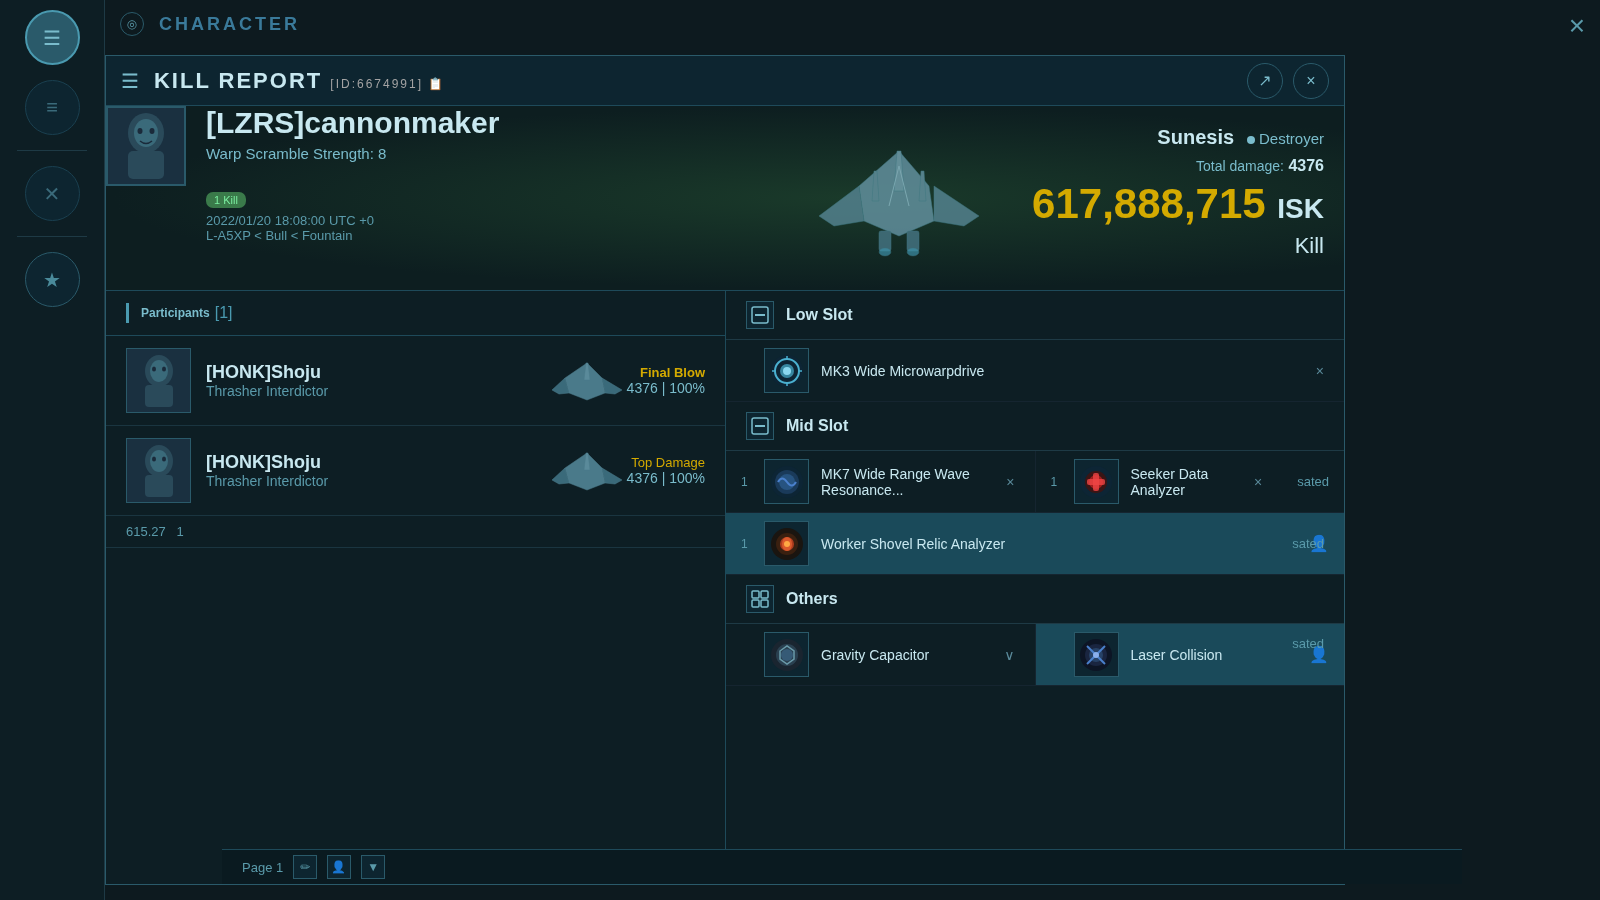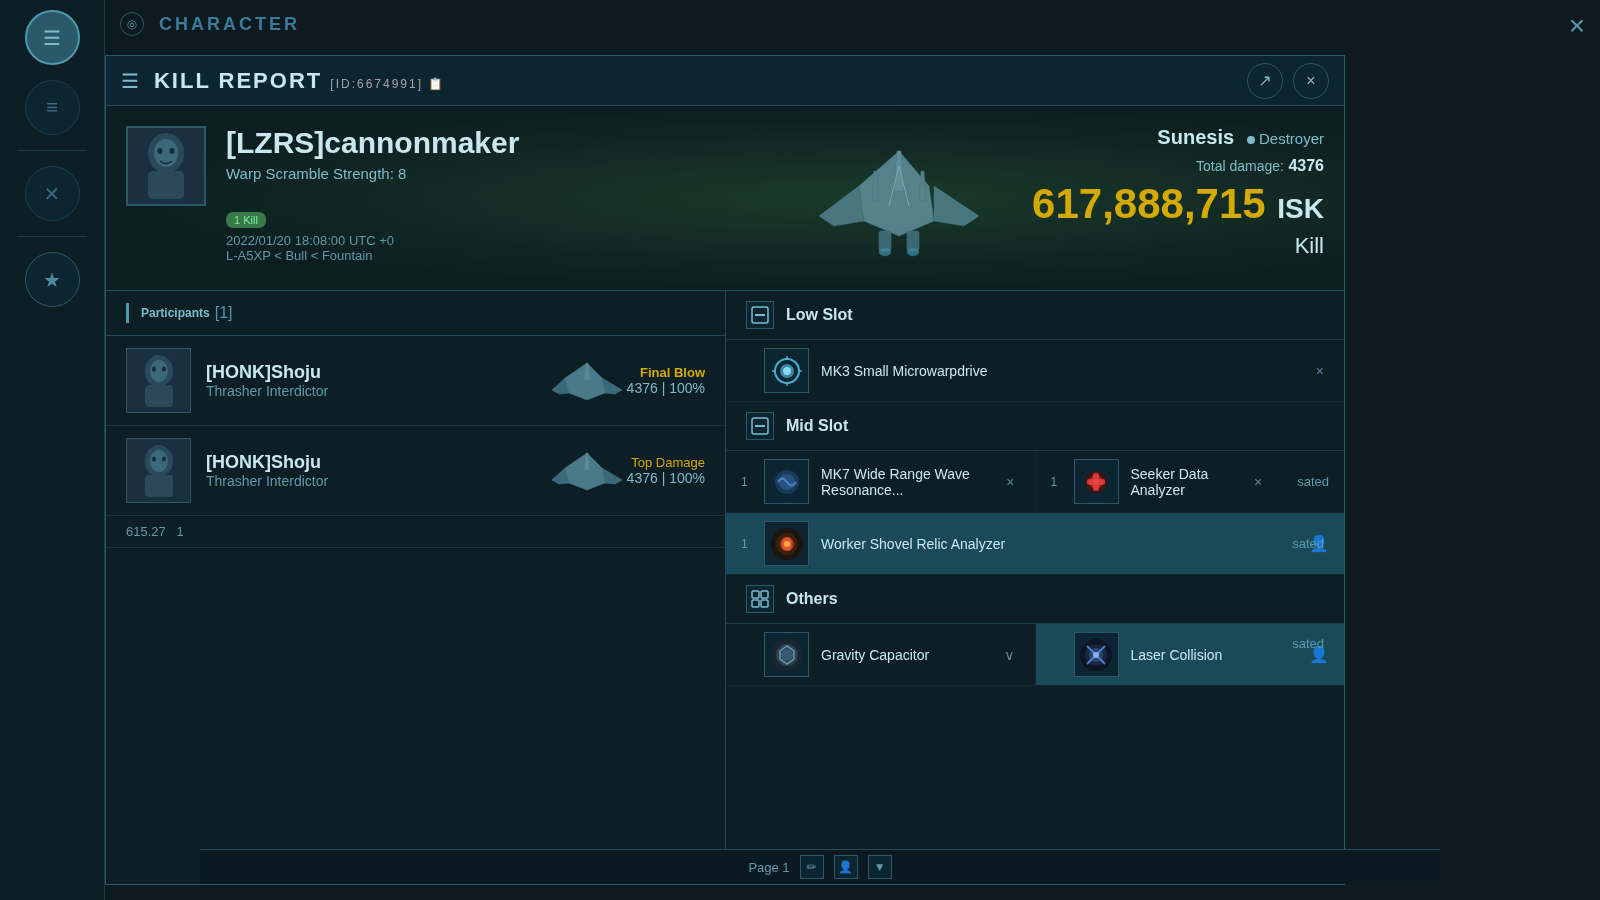--- a/index.html
+++ b/index.html
@@ -118,21 +118,20 @@
       cursor: pointer;
     }
 
     
     .kill-banner {
       position: relative;
       background: linear-gradient(135deg, #0d1e24 0%, #1a3a2a 50%, #0d2025 100%);
       height: 185px;
       display: flex;
       align-items: flex-start;
-      padding: 20px;
       border-bottom: 1px solid #1e4a5a;
       overflow: hidden;
     }
     .kill-banner-bg {
       position: absolute;
       top: 0; left: 0; right: 0; bottom: 0;
       background: radial-gradient(ellipse at 60% 50%, #1a3a2a 0%, #0d1e20 70%);
     }
     .victim-avatar {
       width: 80px; height: 80px;
@@ -413,28 +412,28 @@
       border-right: none;
     }
     .item-half.highlighted {
       background: #1a4a5a;
     }
 
     
     .bottom-bar {
       position: absolute;
       bottom: 0;
-      left: 94px;
+      left: 116px;
       width: 1240px;
       height: 35px;
       background: #0a1a20;
       border-top: 1px solid #1e4a5a;
       display: flex;
       align-items: center;
-      justify-content: center;
+      justify-content: flex-start;
       padding: 0 20px;
       gap: 10px;
     }
     .bottom-bar-text {
       font-size: 13px;
       color: #5a9aaa;
     }
     .bottom-bar-btn {
       width: 24px; height: 24px;
       border: 1px solid #2a5a6a;
@@ -717,21 +716,21 @@
             <circle cx="19" cy="19" r="16" fill="#0d2535"></circle>
             <circle cx="19" cy="19" r="12" fill="none" stroke="#4ab0d0" stroke-width="2"></circle>
             <circle cx="19" cy="19" r="7" fill="#4ab0d0" opacity="0.7"></circle>
             <circle cx="19" cy="19" r="4" fill="#8ad8f0"></circle>
             <line x1="19" y1="7" x2="19" y2="4" stroke="#4ab0d0" stroke-width="1.5"></line>
             <line x1="19" y1="31" x2="19" y2="34" stroke="#4ab0d0" stroke-width="1.5"></line>
             <line x1="7" y1="19" x2="4" y2="19" stroke="#4ab0d0" stroke-width="1.5"></line>
             <line x1="31" y1="19" x2="34" y2="19" stroke="#4ab0d0" stroke-width="1.5"></line>
           </svg>
         </div>
-        <span class="item-name">MK3 Small Microwarpdrive</span>
+        <span class="item-name">MK3 Wide Microwarpdrive</span>
         <span class="item-close">×</span>
       </div>
 
       <div class="slot-section-header">
         <div class="slot-icon">
           <svg width="20" height="20" viewBox="0 0 20 20">
             <rect x="2" y="2" width="16" height="16" rx="2" fill="none" stroke="#7abccc" stroke-width="1.5"></rect>
             <rect x="5" y="9" width="10" height="2" fill="#7abccc"></rect>
           </svg>
         </div>

